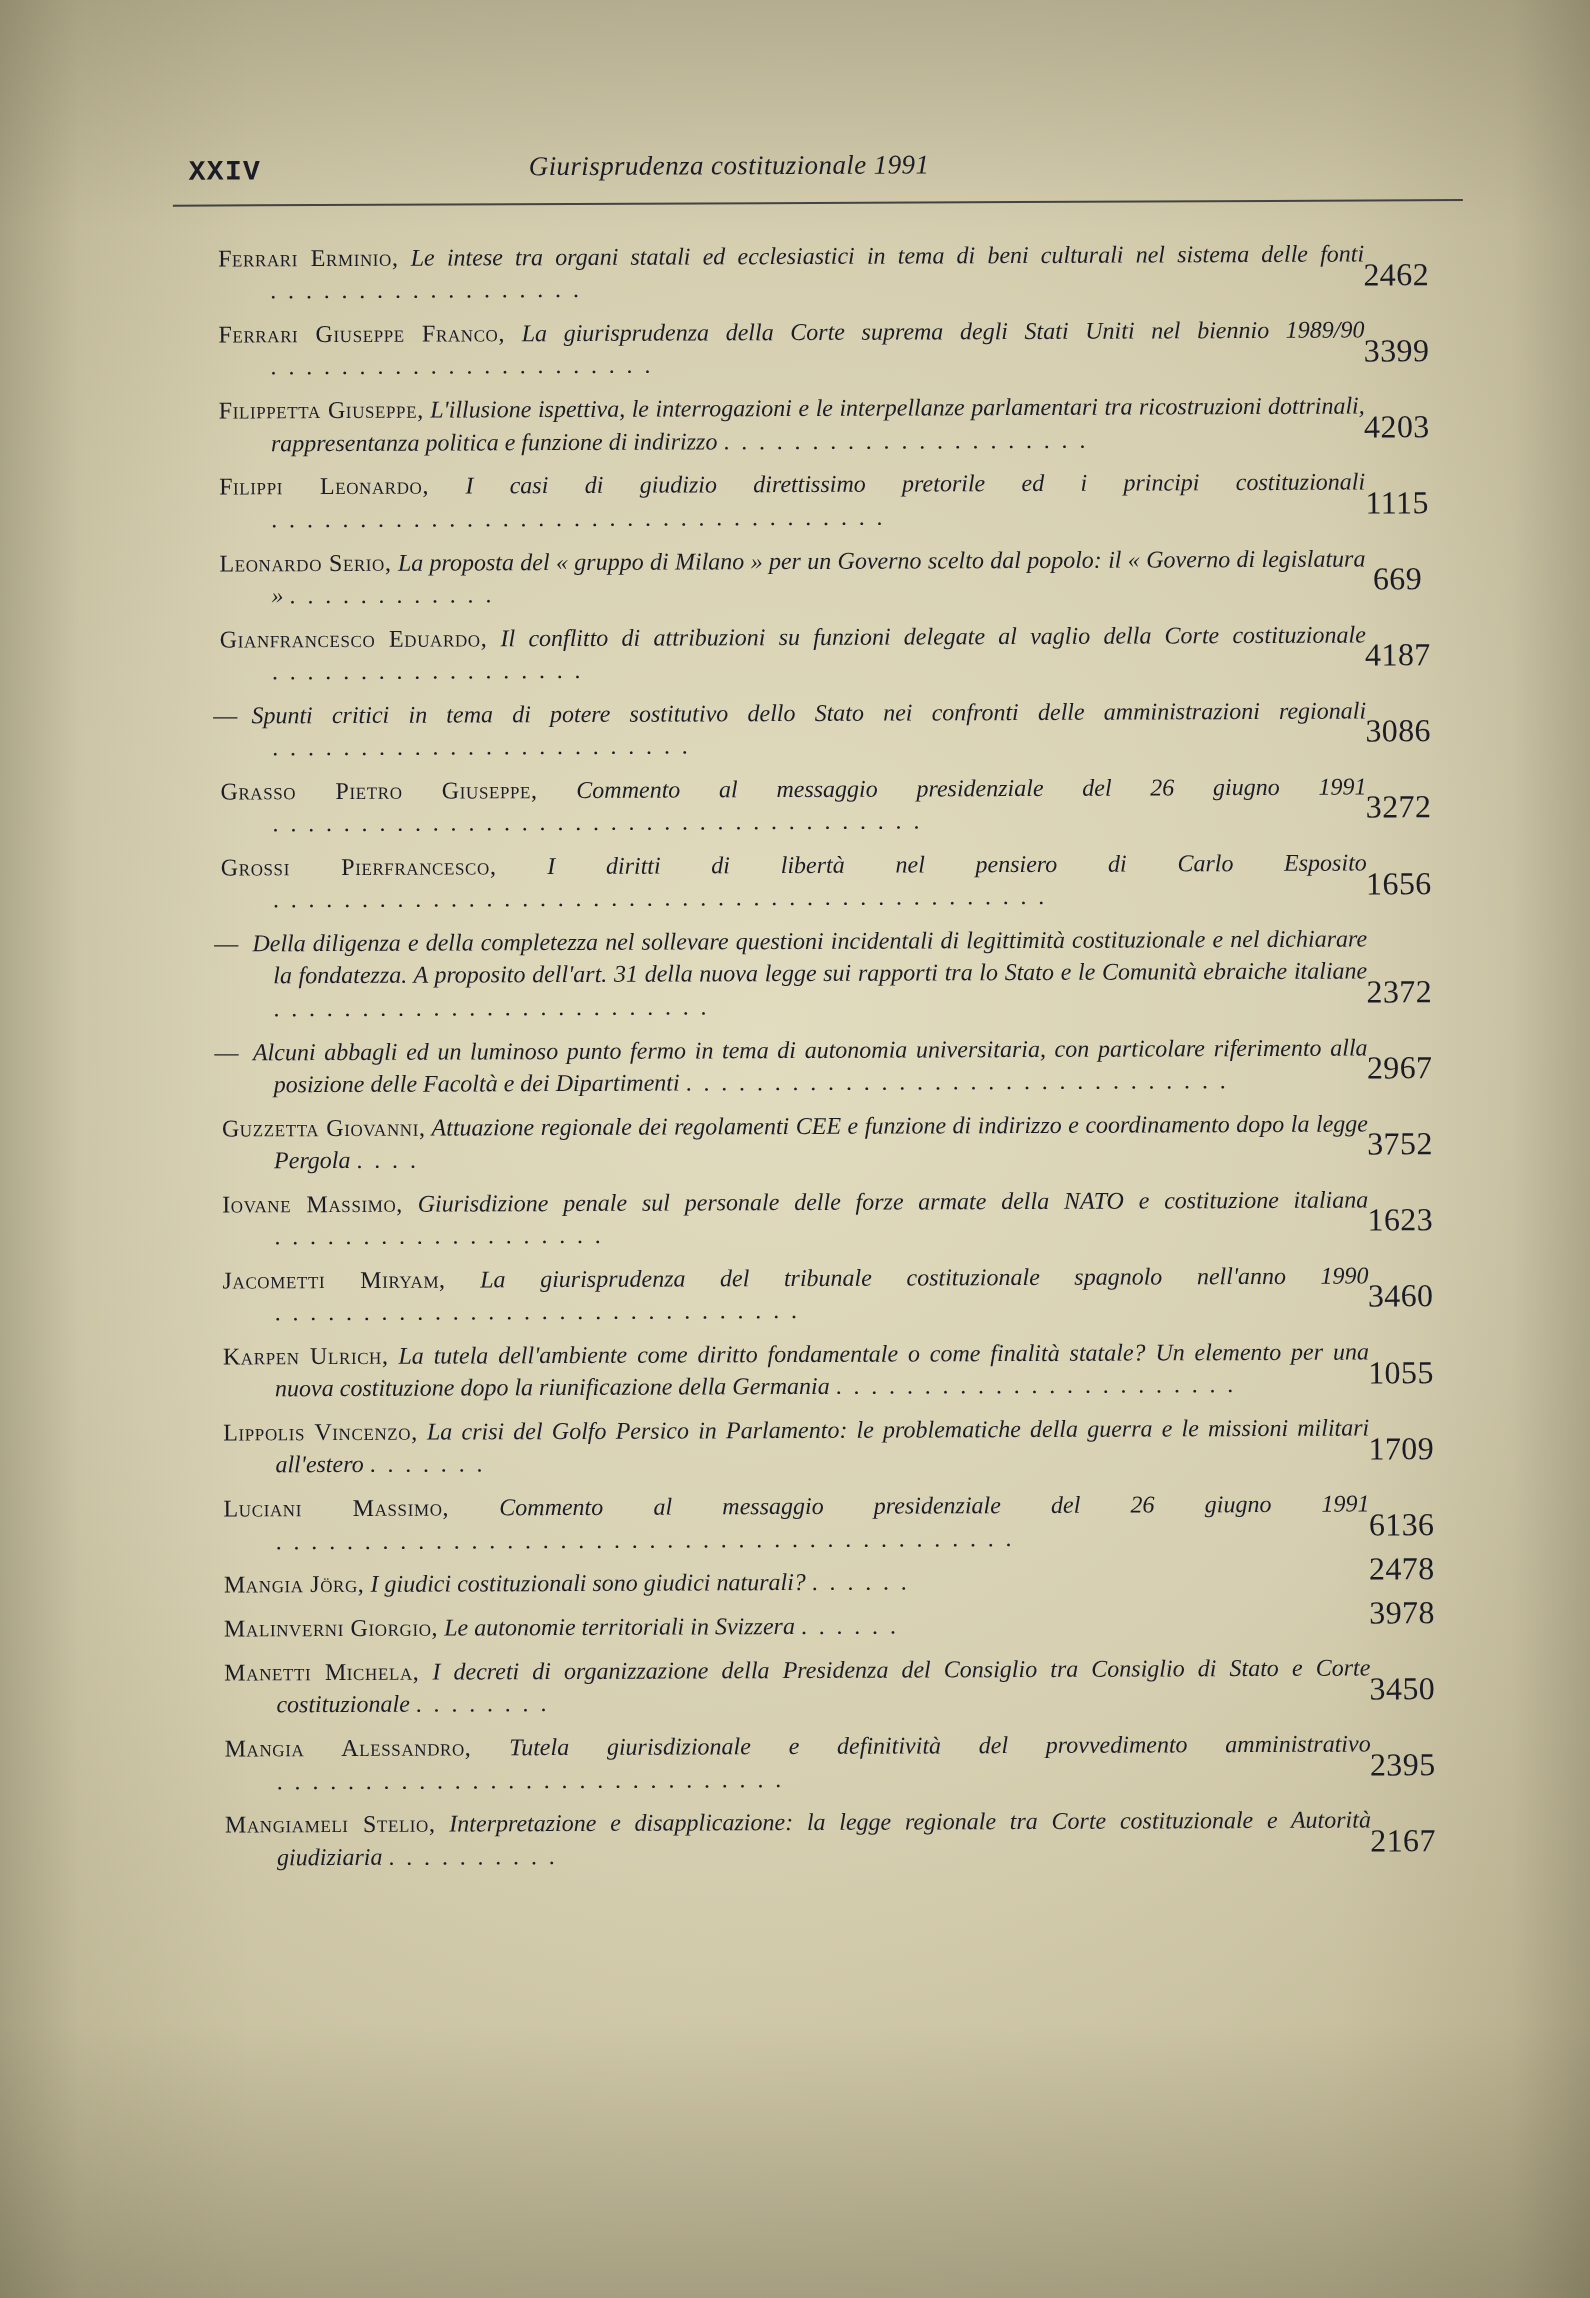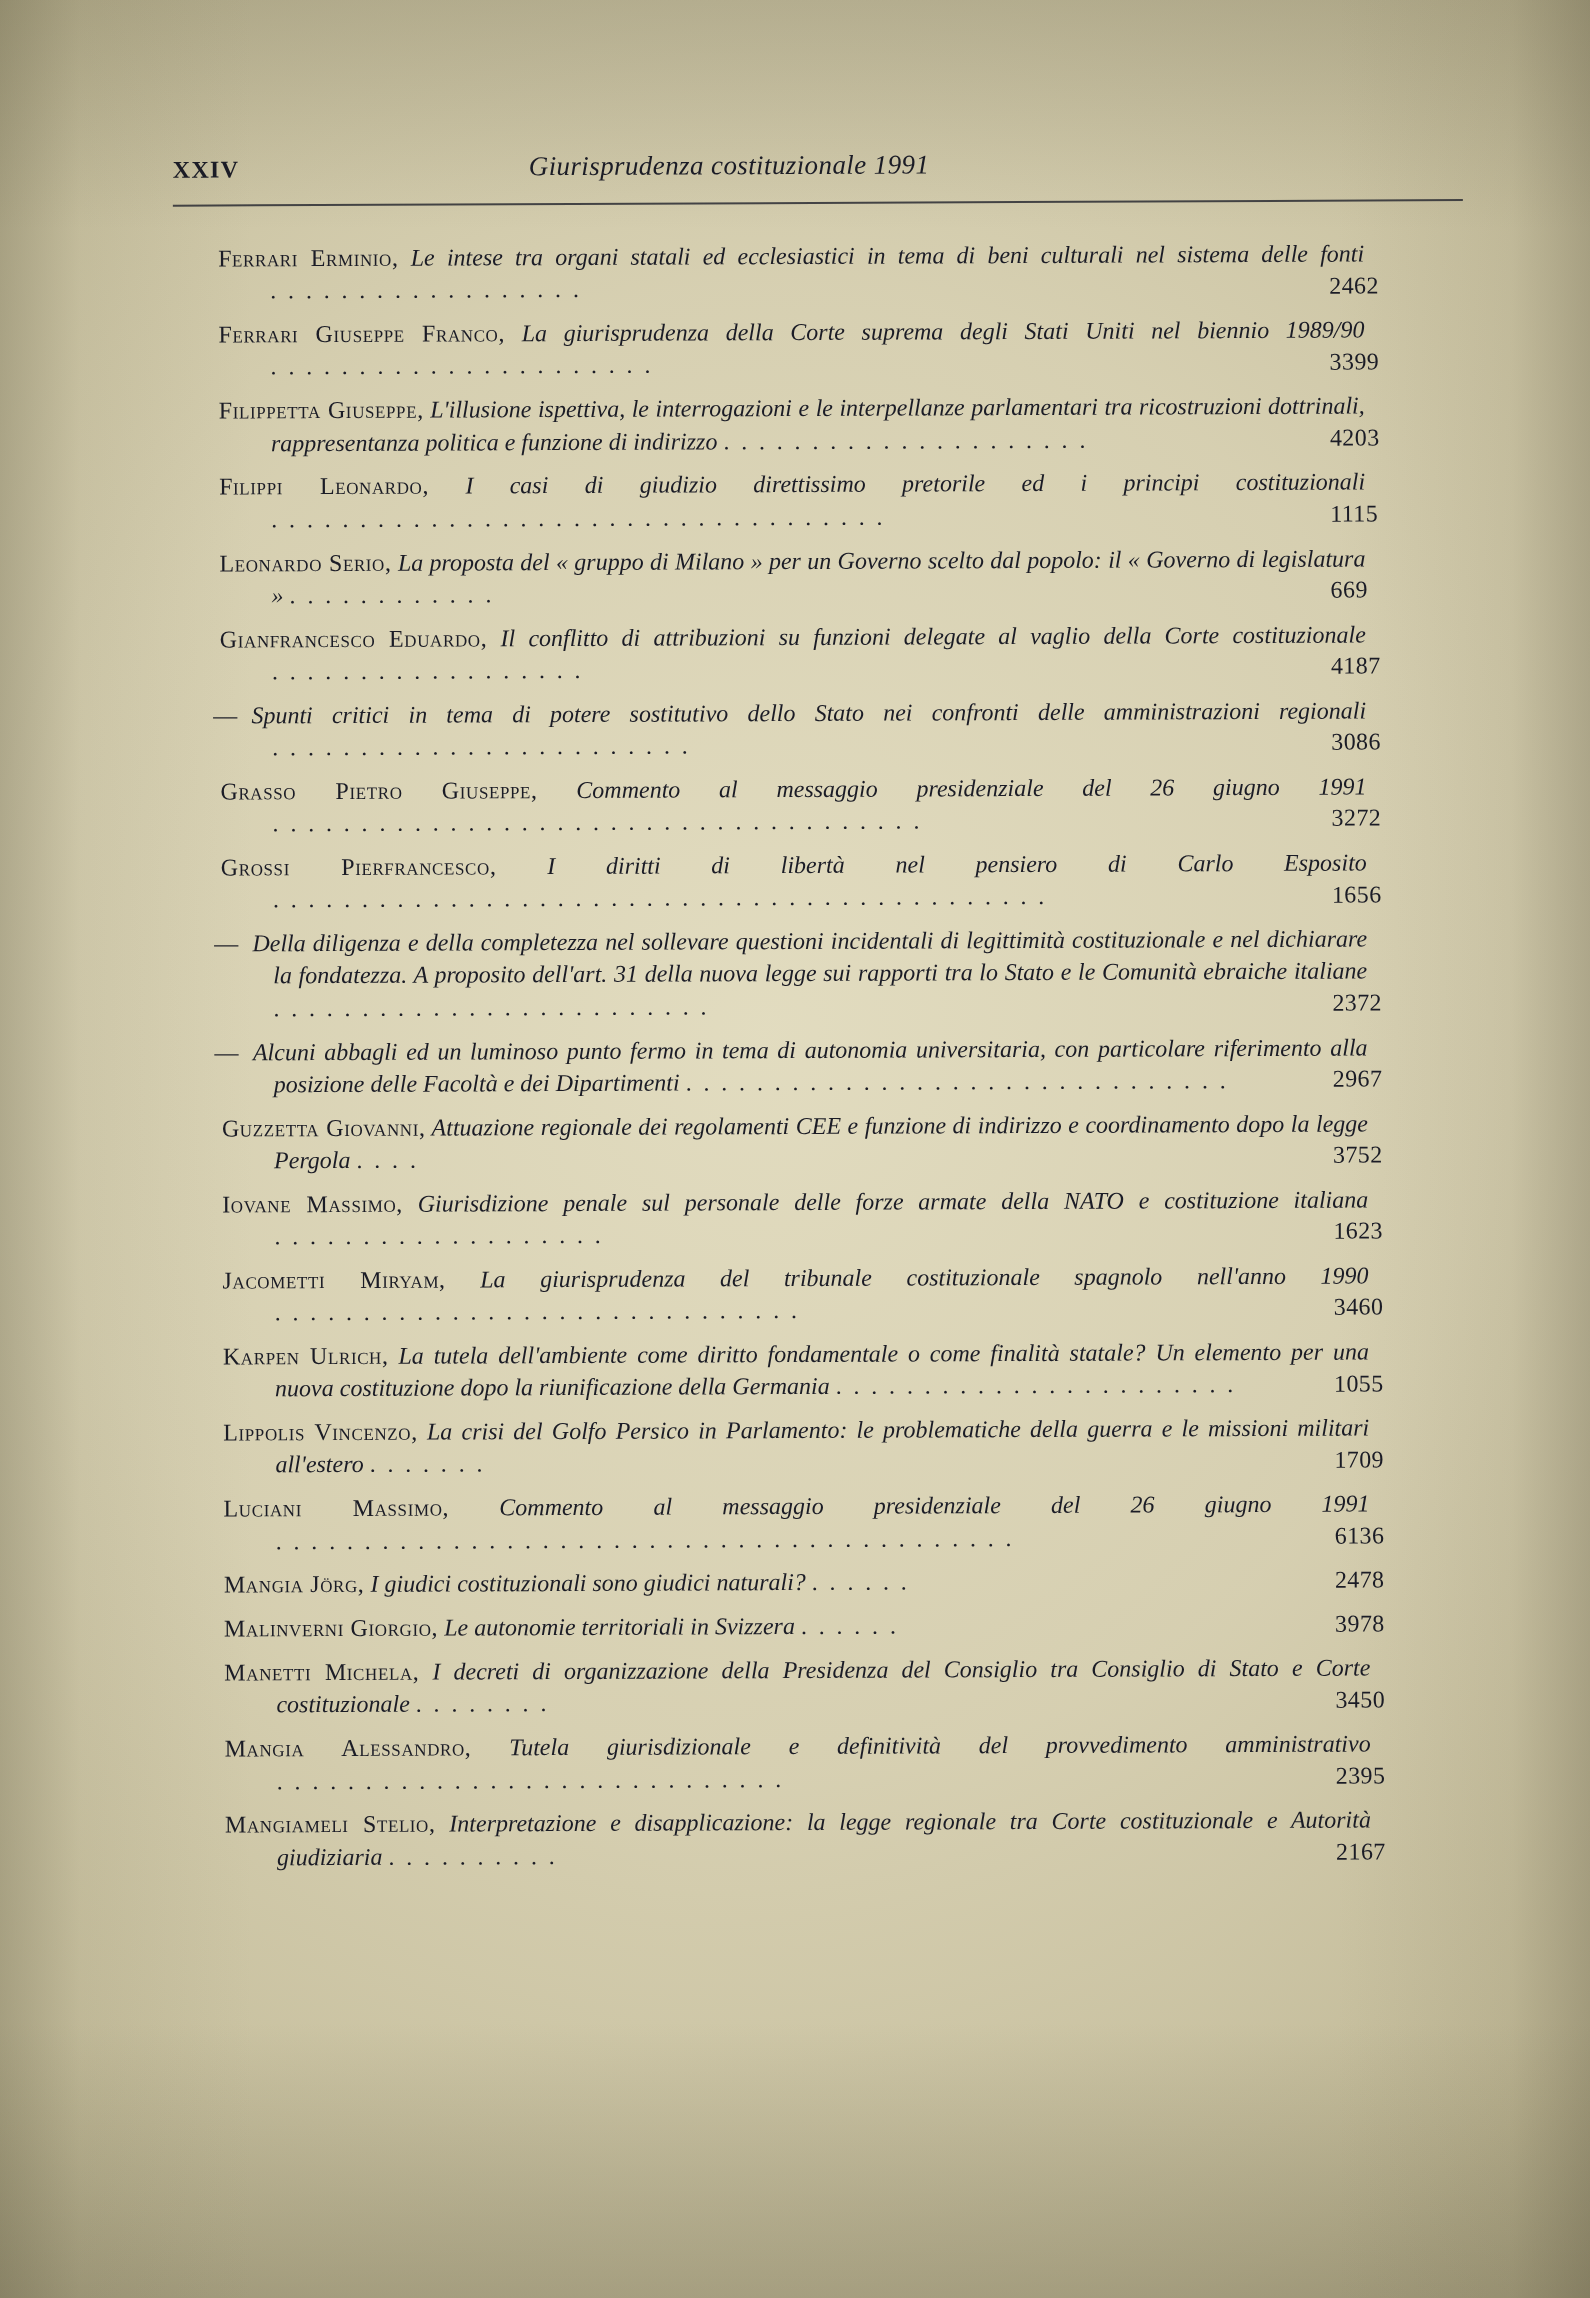--- a/index.html
+++ b/index.html
@@ -40,26 +40,27 @@
   
   .head {
     position: absolute;
     left: 176px;
     top: 150px;
     width: 1290px;
     height: 41px;
   }
   .head .folio {
     position: absolute;
-    left: 0;
+    left: 16px;
     top: 3.6px;
     font-variant: small-caps;
-    font-size: 24px;
+    font-size: 28px;
     letter-spacing: 1.3px;
     font-weight: 600;
+    font-family: Liberation Mono, monospace;
   }
   .head .title {
     position: absolute;
     left: 356px;
     top: 0;
     font-style: italic;
     font-size: 27px;
     letter-spacing: 0.4px;
   }
   .rule {
@@ -110,24 +111,24 @@
   .entry .leader {
     font-style: normal;
     letter-spacing: 2.9px;
     white-space: nowrap;
     overflow: hidden;
     display: inline;
   }
   .entry .page-no {
     position: absolute;
     right: 0;
-    bottom: 3px;
+    bottom: 9px;
     width: 134px;
-    text-align: left;
-    font-size: 24px;
+    text-align: center;
+    font-size: 32px;
     font-style: normal;
     letter-spacing: 0.4px;
   }
   
   .skew {
     transform: rotate(-0.25deg);
     transform-origin: 50% 40%;
   }
 </style>
 </head>

